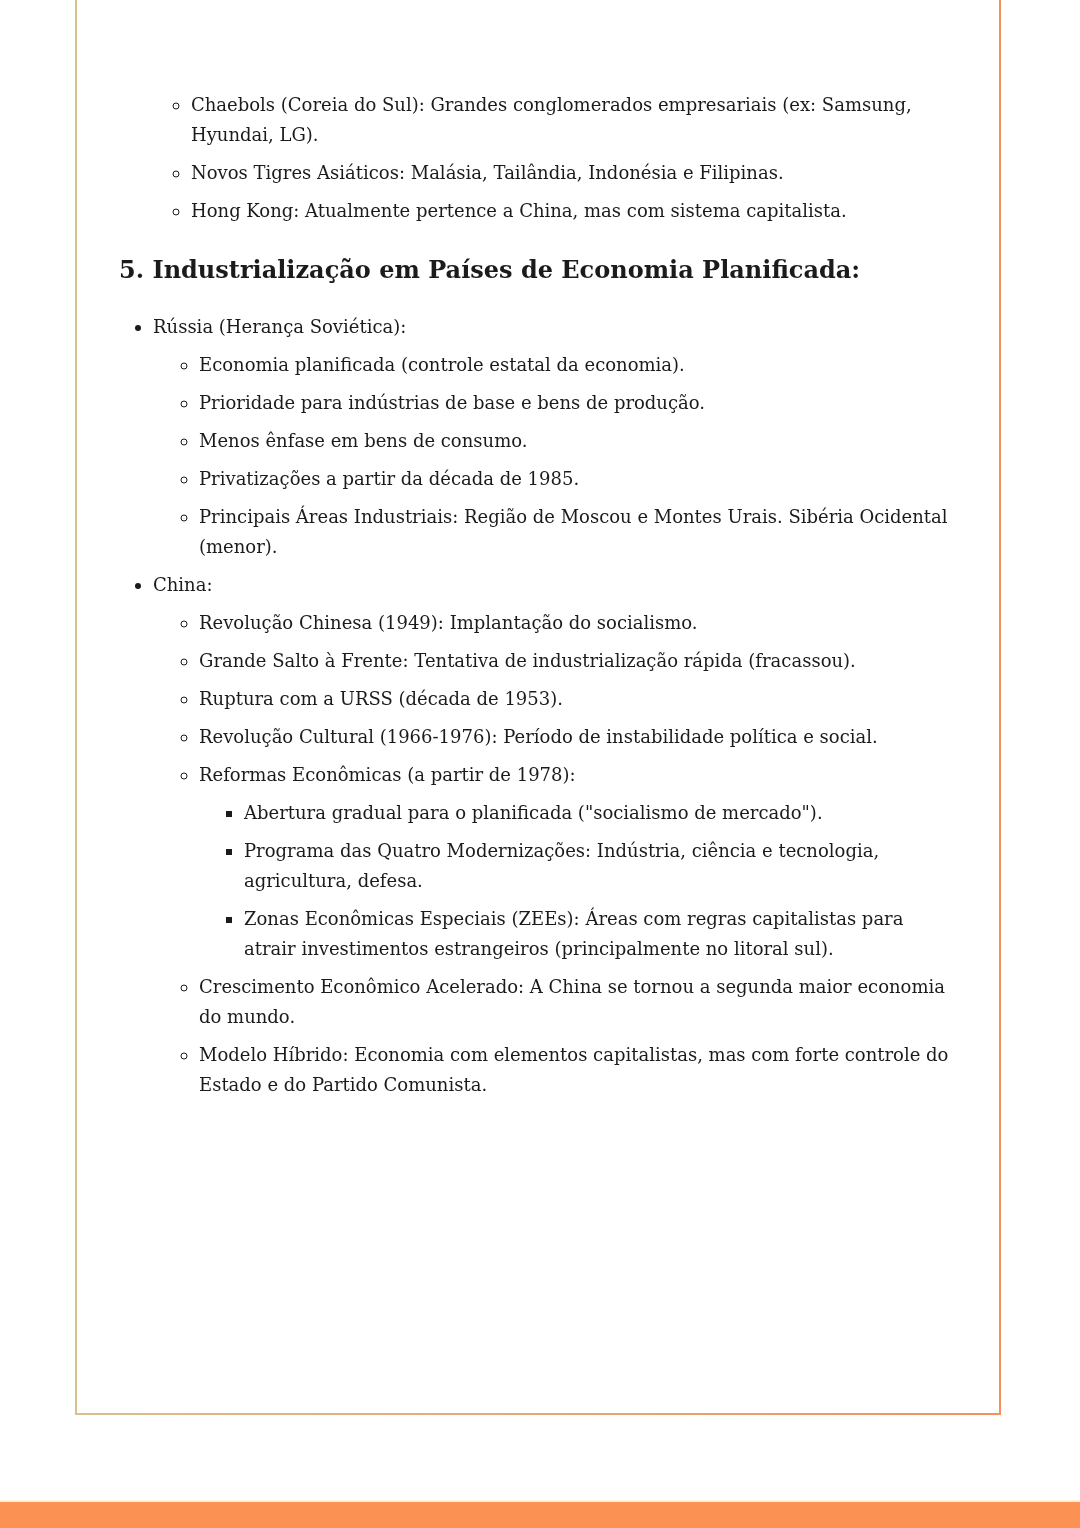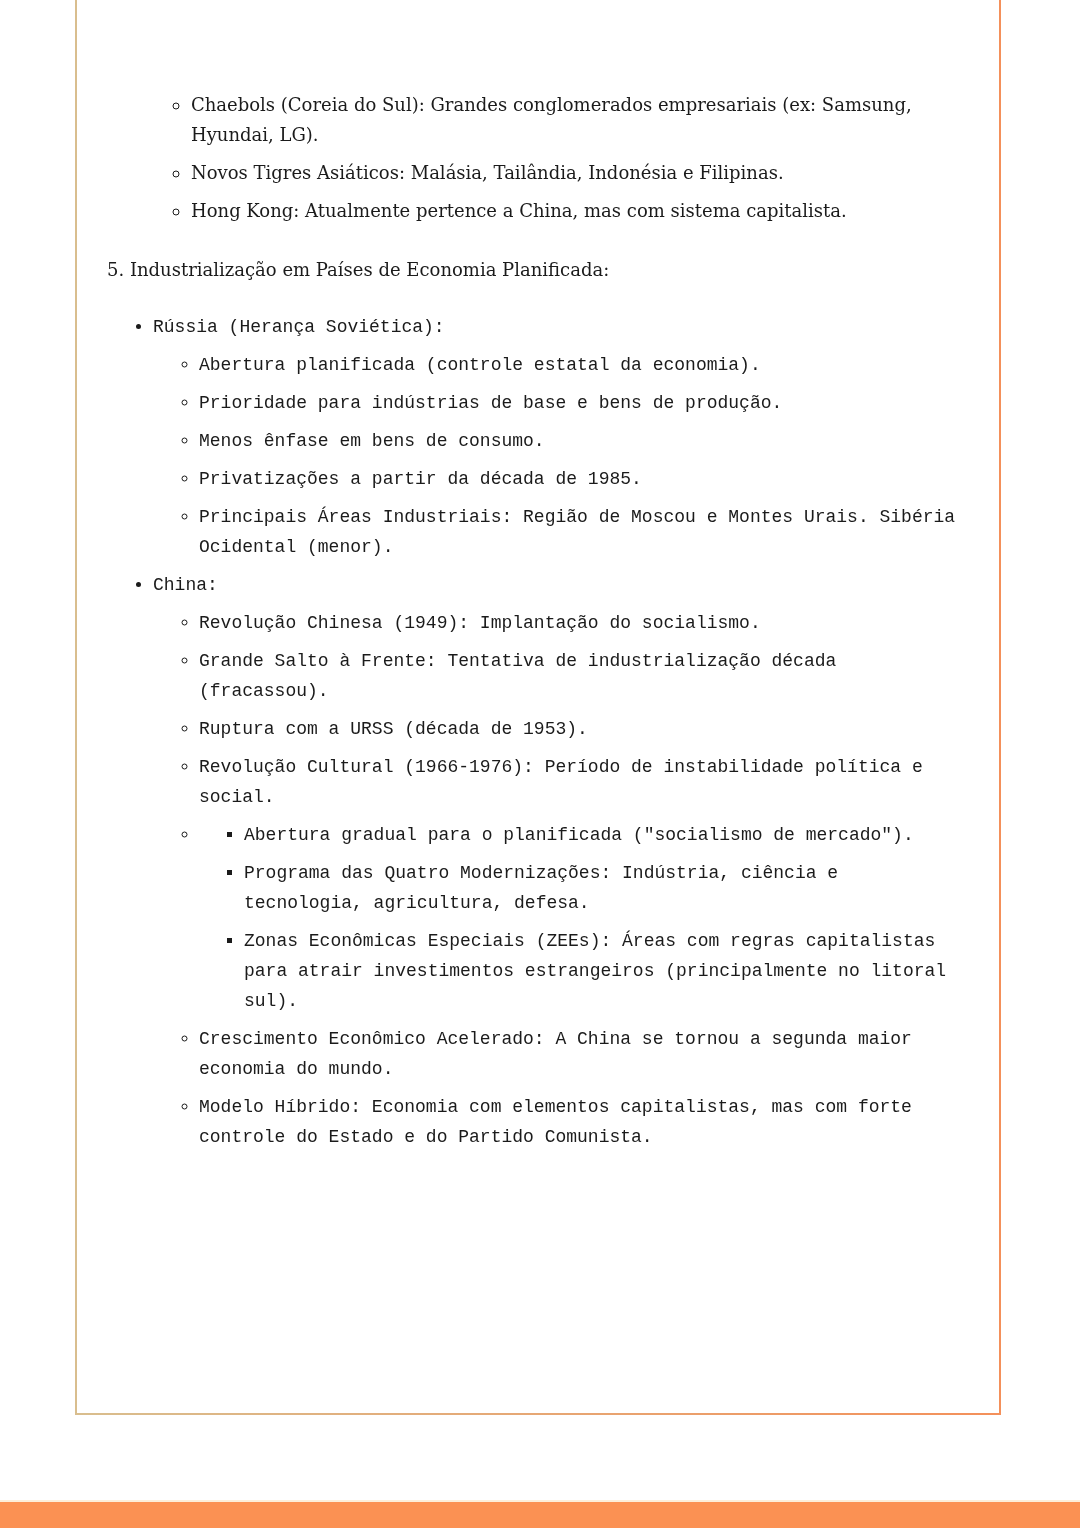--- a/index.html
+++ b/index.html
@@ -59,32 +59,31 @@
   }
   ul.lvl3 {
     list-style-type: square;
     padding-left: 37px;
   }
   .content li {
     margin: 8px;
     padding: 0;
   }
   .heading {
-    font-size: 18px;
-    font-weight: normal;
+    font-size: 24px;
+    font-weight: bold;
     line-height: 30px;
-    margin: 29px 0 0 0;
+    margin: 29px 0 0 12px;
   }
   ul.lvl1 > li > ul,
   ul.lvl2 > li > ul {
     margin-top: 0;
   }
   .main-list {
     margin-top: 27px !important;
-    font-family: Liberation Mono, monospace;
   }
 </style>
 </head>
 <body>
 
 <div class="page-frame"></div>
 
 <div class="content">
 
   <ul class="lvl2 intro">
@@ -93,36 +92,37 @@
     <li>Hong Kong: Atualmente pertence a China, mas com sistema capitalista.</li>
   </ul>
 
   <h2 class="heading">5. Industrialização em Países de Economia Planificada:</h2>
 
   <ul class="lvl1 main-list">
 
     <li>
       <span>Rússia (Herança Soviética):</span>
       <ul class="lvl2">
-        <li>Abertura planificada (controle estatal da economia).</li>
+        <li>Economia planificada (controle estatal da economia).</li>
         <li>Prioridade para indústrias de base e bens de produção.</li>
         <li>Menos ênfase em bens de consumo.</li>
         <li>Privatizações a partir da década de 1985.</li>
         <li>Principais Áreas Industriais: Região de Moscou e Montes Urais. Sibéria Ocidental (menor).</li>
       </ul>
     </li>
 
     <li>
       <span>China:</span>
       <ul class="lvl2">
         <li>Revolução Chinesa (1949): Implantação do socialismo.</li>
-        <li>Grande Salto à Frente: Tentativa de industrialização década (fracassou).</li>
+        <li>Grande Salto à Frente: Tentativa de industrialização rápida (fracassou).</li>
         <li>Ruptura com a URSS (década de 1953).</li>
         <li>Revolução Cultural (1966-1976): Período de instabilidade política e social.</li>
         <li>
+          <span>Reformas Econômicas (a partir de 1978):</span>
           <ul class="lvl3">
             <li>Abertura gradual para o planificada ("socialismo de mercado").</li>
             <li>Programa das Quatro Modernizações: Indústria, ciência e tecnologia, agricultura, defesa.</li>
             <li>Zonas Econômicas Especiais (ZEEs): Áreas com regras capitalistas para atrair investimentos estrangeiros (principalmente no litoral sul).</li>
           </ul>
         </li>
         <li>Crescimento Econômico Acelerado: A China se tornou a segunda maior economia do mundo.</li>
         <li>Modelo Híbrido: Economia com elementos capitalistas, mas com forte controle do Estado e do Partido Comunista.</li>
       </ul>
     </li>

